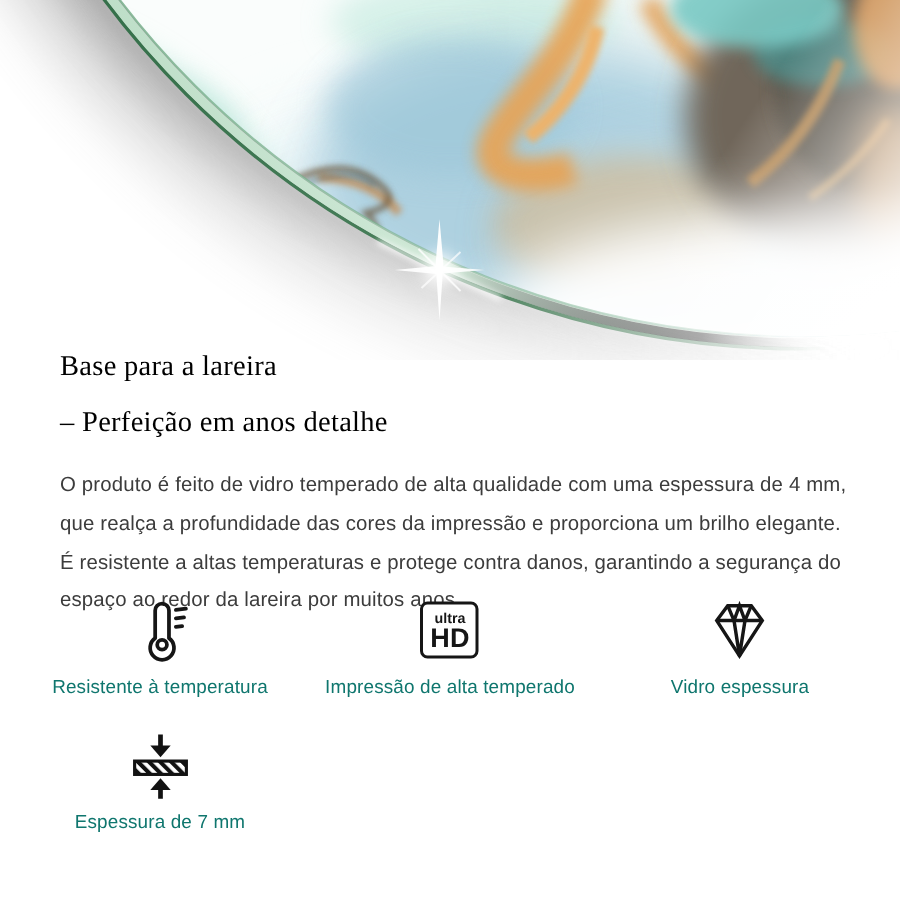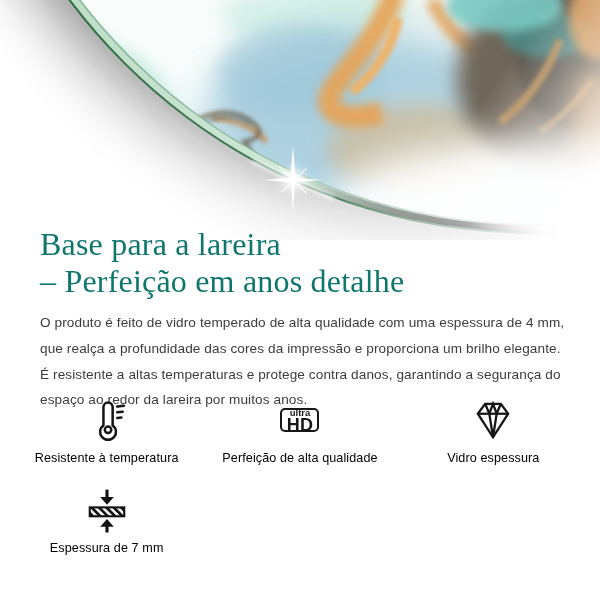--- a/index.html
+++ b/index.html
@@ -5,35 +5,35 @@
   * { margin:0; padding:0; box-sizing:border-box; }
   html,body { background:#ffffff; }
   .stage {
     position:relative; width:600px; height:600px; background:#ffffff;
     overflow:hidden; font-family:"Liberation Sans", sans-serif;
   }
   .hero { position:absolute; top:0; left:0; width:600px; height:240px; }
   .heading {
     position:absolute; left:40px; top:226px;
     font-family:"Liberation Serif", serif; font-weight:400;
-    font-size:32px; line-height:37px; color:#0f766e; letter-spacing:.2px;
+    font-size:19px; line-height:37px; color:#000000; letter-spacing:.2px;
   }
   .para {
     position:absolute; left:40px; top:310px; width:527px;
     font-size:13.6px; line-height:25.8px; color:#3c3c3c; letter-spacing:.1px;
   }
   .features {
     position:absolute; left:10px; top:396px; width:580px;
     display:grid; grid-template-columns:repeat(3,1fr); row-gap:21px;
   }
   .feature { display:flex; flex-direction:column; align-items:center; }
   .icon-wrap { height:48px; display:flex; align-items:center; justify-content:center; }
-  .feature-label { margin-top:7px; font-size:12.6px; color:#000000; letter-spacing:.1px; white-space:nowrap; }
+  .feature-label { margin-top:7px; font-size:12.6px; color:#0f766e; letter-spacing:.1px; white-space:nowrap; }
   .uhd-box {
-    width:39px; height:24px; border:2.6px solid #161616; border-radius:5px;
+    width:39px; height:38px; border:2.6px solid #161616; border-radius:5px;
     display:flex; flex-direction:column; align-items:center; justify-content:center;
     color:#161616; background:#fff;
   }
   .uhd-top { font-size:9.5px; font-weight:700; line-height:10px; }
   .uhd-bottom { font-size:18px; font-weight:700; line-height:14px; letter-spacing:.2px; }
 </style>
 </head>
 <body>
 
 <div class="stage">
@@ -162,21 +162,21 @@
       <div class="feature-label">Resistente à temperatura</div>
     </div>
 
     <div class="feature">
       <div class="icon-wrap">
         <div class="uhd-box">
           <span class="uhd-top">ultra</span>
           <span class="uhd-bottom">HD</span>
         </div>
       </div>
-      <div class="feature-label">Perfeição de alta qualidade</div>
+      <div class="feature-label">Impressão de alta temperado</div>
     </div>
 
 
     <div class="feature">
       <div class="icon-wrap">
         <svg width="46" height="46" viewBox="0 0 44 44" fill="none" stroke="#161616" stroke-width="2.2" stroke-linejoin="miter">
           <path d="M7.5 16 L14.5 6.5 H29.5 L36.5 16 L22 38.5 Z"></path>
           <line x1="7.5" y1="16" x2="36.5" y2="16"></line>
           <path d="M14.5 6.5 L18.5 16 L22 6.5 L25.5 16 L29.5 6.5"></path>
           <path d="M18.5 16 L22 38.5 L25.5 16"></path>

